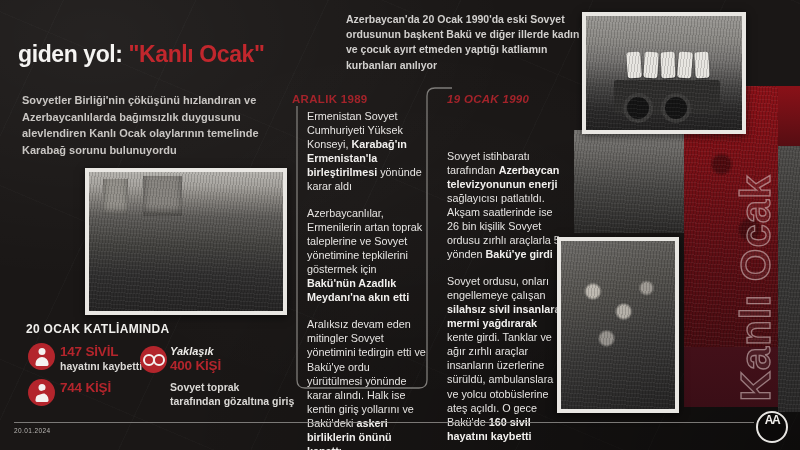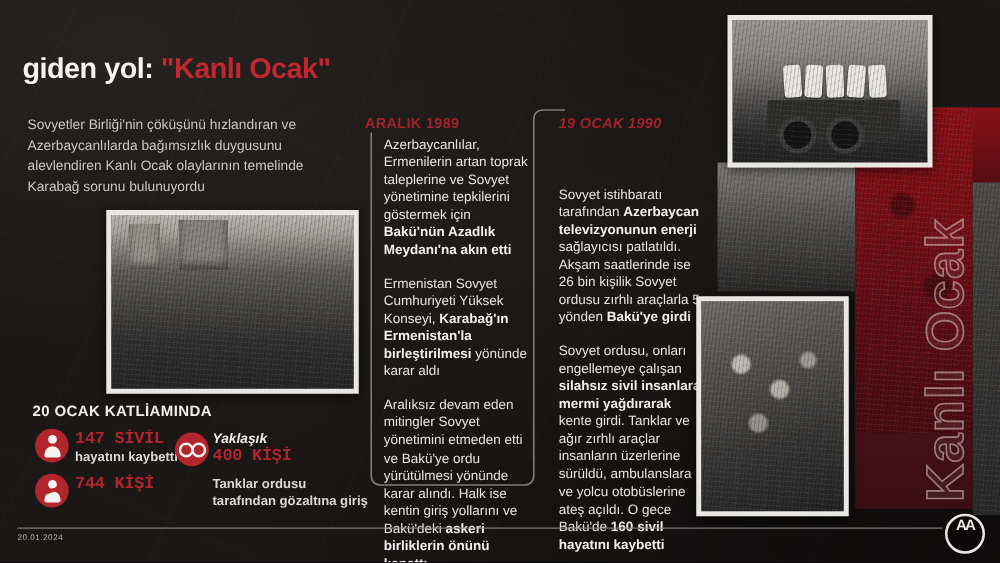--- a/index.html
+++ b/index.html
@@ -14,21 +14,21 @@
       #1a1716;
     font-family:"Liberation Sans", sans-serif;
     -webkit-font-smoothing:antialiased;
   }
   .abs{position:absolute;}
   
   .title{left:18px;top:14px;width:340px;font-size:23px;line-height:1.18;font-weight:700;
          color:#f5f4f2;letter-spacing:-0.4px;}
   .title .hl{color:var(--accent-red,#c1272d);}
   .intro-top{left:346px;top:12px;width:234px;font-size:10.5px;line-height:1.45;font-weight:700;color:#d2d0ce;}
-  .lead{left:22px;top:92px;width:260px;font-size:11px;line-height:1.5;font-weight:400;color:#c9c6c3;}
+  .lead{left:22px;top:92px;width:260px;font-size:11px;line-height:1.5;font-weight:700;color:#c9c6c3;}
   
   .photo{box-sizing:border-box;}
   .bordered{border:4px solid #e9e7e3;box-shadow:0 2px 8px rgba(0,0,0,.6);}
   .speck{position:absolute;inset:0;
       background:
         repeating-linear-gradient(97deg, rgba(0,0,0,.16) 0 1px, transparent 1px 3px),
         repeating-linear-gradient(4deg, rgba(255,255,255,.05) 0 1px, transparent 1px 4px);}
   #photo-rally{left:85px;top:168px;width:202px;height:147px;
       background:linear-gradient(180deg,#b7b5b0 0%,#a5a29d 10%,#8a8782 18%,#5f5d5a 32%,#454441 52%,#313030 74%,#262525 100%);}
   #photo-rally .bldg1{position:absolute;left:7%;top:5%;width:13%;height:26%;background:#93908a;box-shadow:inset 0 -4px 6px rgba(0,0,0,.4);}
@@ -79,21 +79,21 @@
   #jan-body{left:447px;top:109px;width:117px;margin-top:40px;}
   #bracket-svg{left:290px;top:80px;z-index:1;}
   
   #stats-heading{left:26px;top:322px;font-size:12px;font-weight:700;color:#f0efec;letter-spacing:.3px;}
   .stat-icon{width:27px;height:27px;border-radius:50%;background:var(--value-red,#b3252c);z-index:2;}
   .stat-icon .head{position:absolute;top:5px;left:50%;transform:translateX(-50%);width:7px;height:7px;border-radius:50%;background:#f4f2f0;}
   .stat-icon .torso{position:absolute;bottom:4px;left:50%;transform:translateX(-50%);width:13px;height:9px;border-radius:7px 7px 2px 2px;background:#f4f2f0;}
   .stat-icon .band{position:absolute;top:12px;left:5px;width:17px;height:3px;background:var(--value-red,#b3252c);transform:rotate(-18deg);z-index:3;}
   .stat-icon .cuff{position:absolute;top:8px;width:8px;height:8px;border:2.4px solid #f4f2f0;border-radius:50%;background:transparent;}
   .stat-icon .c1{left:3px;} .stat-icon .c2{left:13px;}
-  .stat-value{font-size:13.5px;font-weight:700;color:var(--value-red,#b3252c);letter-spacing:-.2px;font-family:Liberation Mono, monospace;}
+  .stat-value{font-size:13.5px;font-weight:700;color:var(--value-red,#b3252c);letter-spacing:-.2px;}
   .stat-label{font-size:10.5px;font-weight:600;color:#dbd9d6;}
   #stat1-icon{left:28px;top:343px;} #stat1-value{left:60px;top:344px;} #stat1-label{left:60px;top:360px;}
   #stat2-icon{left:28px;top:379px;} #stat2-value{left:60px;top:380px;text-align:right;} #stat2-label{left:60px;top:420px;margin-top:48px;}
   #stat3-icon{left:140px;top:346px;} #stat3-prefix{left:170px;top:345px;font-size:11px;font-weight:700;color:#eceae7;font-style:italic;}
   #stat3-value{left:170px;top:358px;} #stat3-label{left:170px;top:380px;line-height:1.35;}
   
   #footer-line{left:14px;top:422px;width:740px;height:1px;background:#8d8b88;opacity:.85;z-index:6;}
   #footer-date{left:14px;top:427px;font-size:6.5px;color:#b9b7b4;letter-spacing:.4px;z-index:6;}
   #aa-logo{left:756px;top:411px;width:28px;height:28px;border:2px solid #e8e6e3;border-radius:50%;
       display:flex;align-items:flex-start;justify-content:center;z-index:6;background:rgba(0,0,0,.2);}
@@ -101,37 +101,38 @@
 </style>
 </head>
 <body>
 
 <div id="stage">
 
   <div class="abs title">
     <br>
     <span>giden yol: </span><span class="hl">"Kanlı Ocak"</span>
   </div>
+  <div class="abs intro-top">Azerbaycan'da 20 Ocak 1990'da eski Sovyet ordusunun başkent Bakü ve diğer illerde kadın ve çocuk ayırt etmeden yaptığı katliamın kurbanları anılıyor</div>
   <div class="abs lead">Sovyetler Birliği'nin çöküşünü hızlandıran ve Azerbaycanlılarda bağımsızlık duygusunu alevlendiren Kanlı Ocak olaylarının temelinde Karabağ sorunu bulunuyordu</div>
 
   <div class="abs photo bordered" id="photo-rally">
     <span class="bldg1"></span>
     <span class="bldg2"></span>
     <span class="speck"></span>
   </div>
 
   <svg class="abs" id="bracket-svg" width="175" height="320" viewBox="0 0 175 320">
     <path d="M 7 26 L 7 300 Q 7 308 15 308 L 129 308 Q 137 308 137 300 L 137 16 Q 137 8 145 8 L 162 8" fill="none" stroke="#7e7c79" stroke-width="1.3"></path>
   </svg>
 
   <div class="abs col-heading" id="dec-heading">ARALIK 1989</div>
   <div class="abs col-body" id="dec-body">
+    <p><span>Ermenistan Sovyet Cumhuriyeti Yüksek Konseyi, </span><span class="b">Karabağ'ın Ermenistan'la birleştirilmesi</span><span> yönünde karar aldı</span></p>
     <p><span>Azerbaycanlılar, Ermenilerin artan toprak taleplerine ve Sovyet yönetimine tepkilerini göstermek için </span><span class="b">Bakü'nün Azadlık Meydanı'na akın etti</span></p>
-    <p><span>Ermenistan Sovyet Cumhuriyeti Yüksek Konseyi, </span><span class="b">Karabağ'ın Ermenistan'la birleştirilmesi</span><span> yönünde karar aldı</span></p>
-    <p><span>Aralıksız devam eden mitingler Sovyet yönetimini etmeden etti ve Bakü'ye ordu yürütülmesi yönünde karar alındı. Halk ise kentin giriş yollarını ve Bakü'deki </span><span class="b">askeri birliklerin önünü kapattı</span></p>
+    <p><span>Aralıksız devam eden mitingler Sovyet yönetimini tedirgin etti ve Bakü'ye ordu yürütülmesi yönünde karar alındı. Halk ise kentin giriş yollarını ve Bakü'deki </span><span class="b">askeri birliklerin önünü kapattı</span></p>
   </div>
 
   <div class="abs col-heading" id="jan-heading">19 OCAK 1990</div>
   <div class="abs col-body" id="jan-body">
     <p><span>Sovyet istihbaratı tarafından </span><span class="b">Azerbaycan televizyonunun enerji</span><span> sağlayıcısı patlatıldı. Akşam saatlerinde ise 26 bin kişilik Sovyet ordusu zırhlı araçlarla 5 yönden </span><span class="b">Bakü'ye girdi</span></p>
     <p><span>Sovyet ordusu, onları engellemeye çalışan </span><span class="b">silahsız sivil insanlara mermi yağdırarak</span><span> kente girdi. Tanklar ve ağır zırhlı araçlar insanların üzerlerine sürüldü, ambulanslara ve yolcu otobüslerine ateş açıldı. O gece Bakü'de </span><span class="b">160 sivil hayatını kaybetti</span></p>
   </div>
 
   <div class="abs" id="stats-heading">20 OCAK KATLİAMINDA</div>
 
@@ -150,21 +151,21 @@
   <div class="abs stat-value" id="stat2-value">744 KİŞİ</div>
   <div class="abs stat-label" id="stat2-label">yaralandı</div>
 
   <div class="abs stat-icon" id="stat3-icon">
     <span class="cuff c1"></span>
     <span class="cuff c2"></span>
   </div>
   <div class="abs" id="stat3-prefix">Yaklaşık</div>
   <div class="abs stat-value" id="stat3-value">400 KİŞİ</div>
   <div class="abs stat-label" id="stat3-label">
-    <span>Tanklar ordusu</span><br>
+    <span>Sovyet toprak</span><br>
     <span>tarafından gözaltına giriş</span>
   </div>
 
   <div class="abs photo" id="photo-right-edge">
       <span class="speck"></span>
     </div>
   <div class="abs photo" id="photo-funeral">
       <span class="speck"></span>
     </div>
   <div class="abs" id="red-patch"></div>

